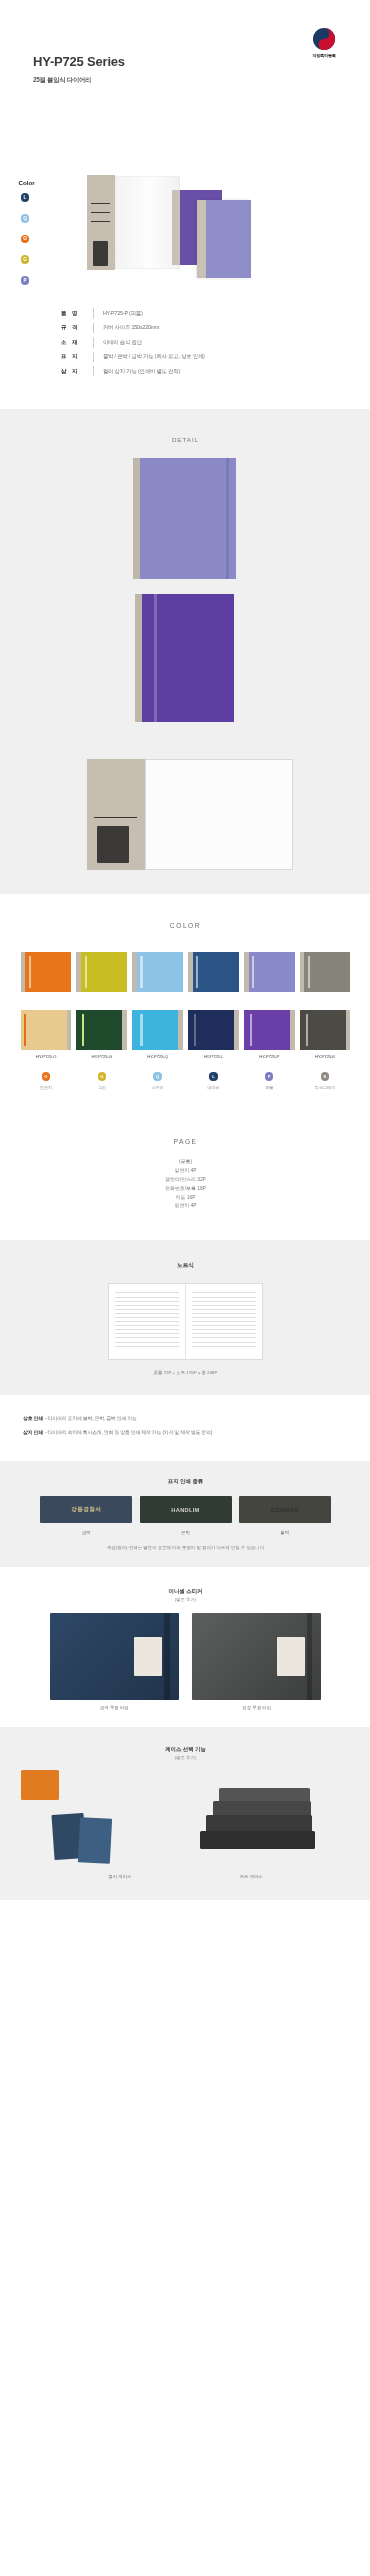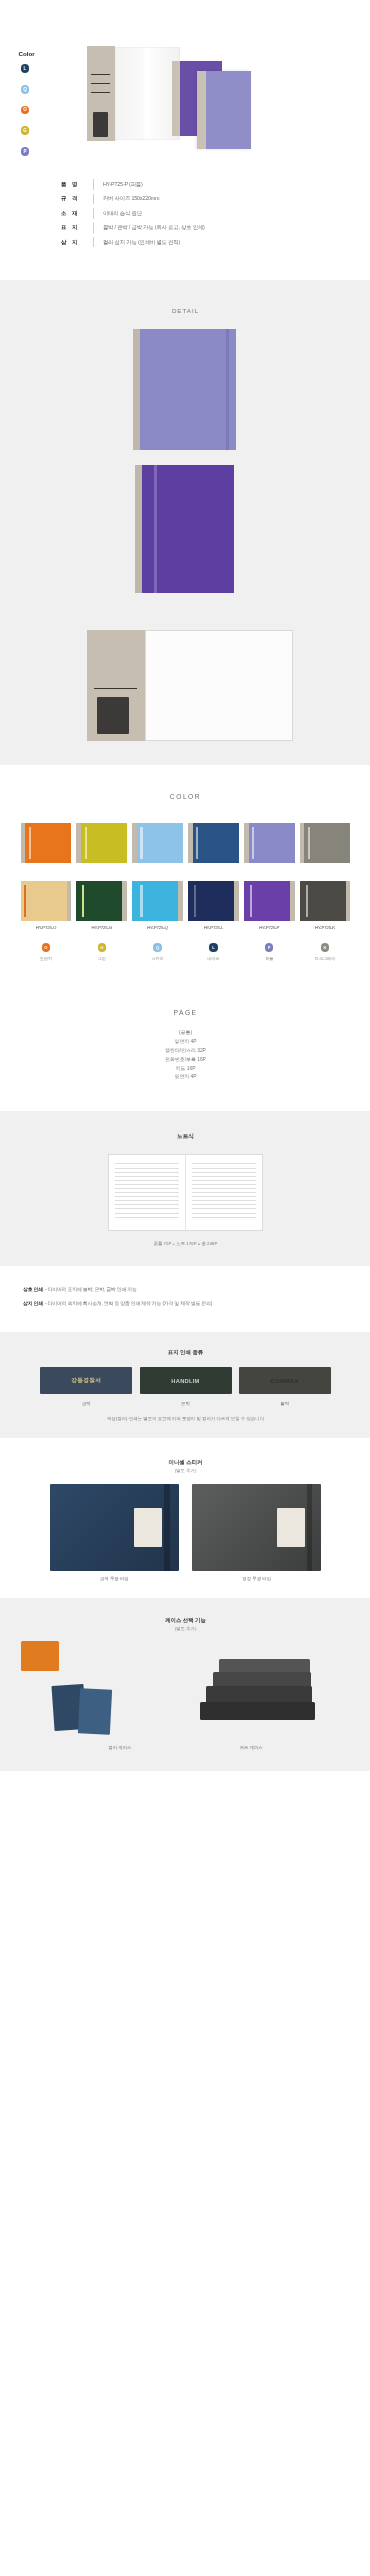--- a/index.html
+++ b/index.html
@@ -199,20 +199,34 @@
   .bm2 { left:58px; top:48px; width:32px; height:45px; background:#3c5f82;
          transform:rotate(3deg); }
   .case-caps { display:flex; justify-content:center; gap:108px; margin-top:6.2px; }
   .case-caps div { font-size:4.4px; color:#6e6e6e; }
 </style>
 </head>
 <body>
 
 <div class="page">
 
+  <section class="sec white hero">
+    <div class="hero-title">HY-P725 Series</div>
+    <div class="hero-sub">25절 붙임식 다이어리</div>
+
+    <div class="gov-logo">
+      <svg class="gov-mark" viewBox="0 0 100 100">
+        <circle cx="50" cy="50" r="46" fill="#1b3a63"></circle>
+        <path d="M50 4a46 46 0 0 1 0 92 23 23 0 0 1 0-46 23 23 0 0 0 0-46z" fill="#c8102e"></path>
+        <circle cx="50" cy="27" r="23" fill="none"></circle>
+        <path d="M50 4a46 46 0 0 0-33 78" fill="none" stroke="#1b3a63" stroke-width="0"></path>
+      </svg>
+      <div class="gov-cap">의장특허등록</div>
+    </div>
+  </section>
 
   <section class="sec white showcase">
     <div class="color-label">Color</div>
 
     <div class="dot-col">
       <div class="dot" style="background:#1f4065">
           <span>L</span>
         </div>
       <div class="dot" style="background:#8cc1e3">
           <span>Q</span>

